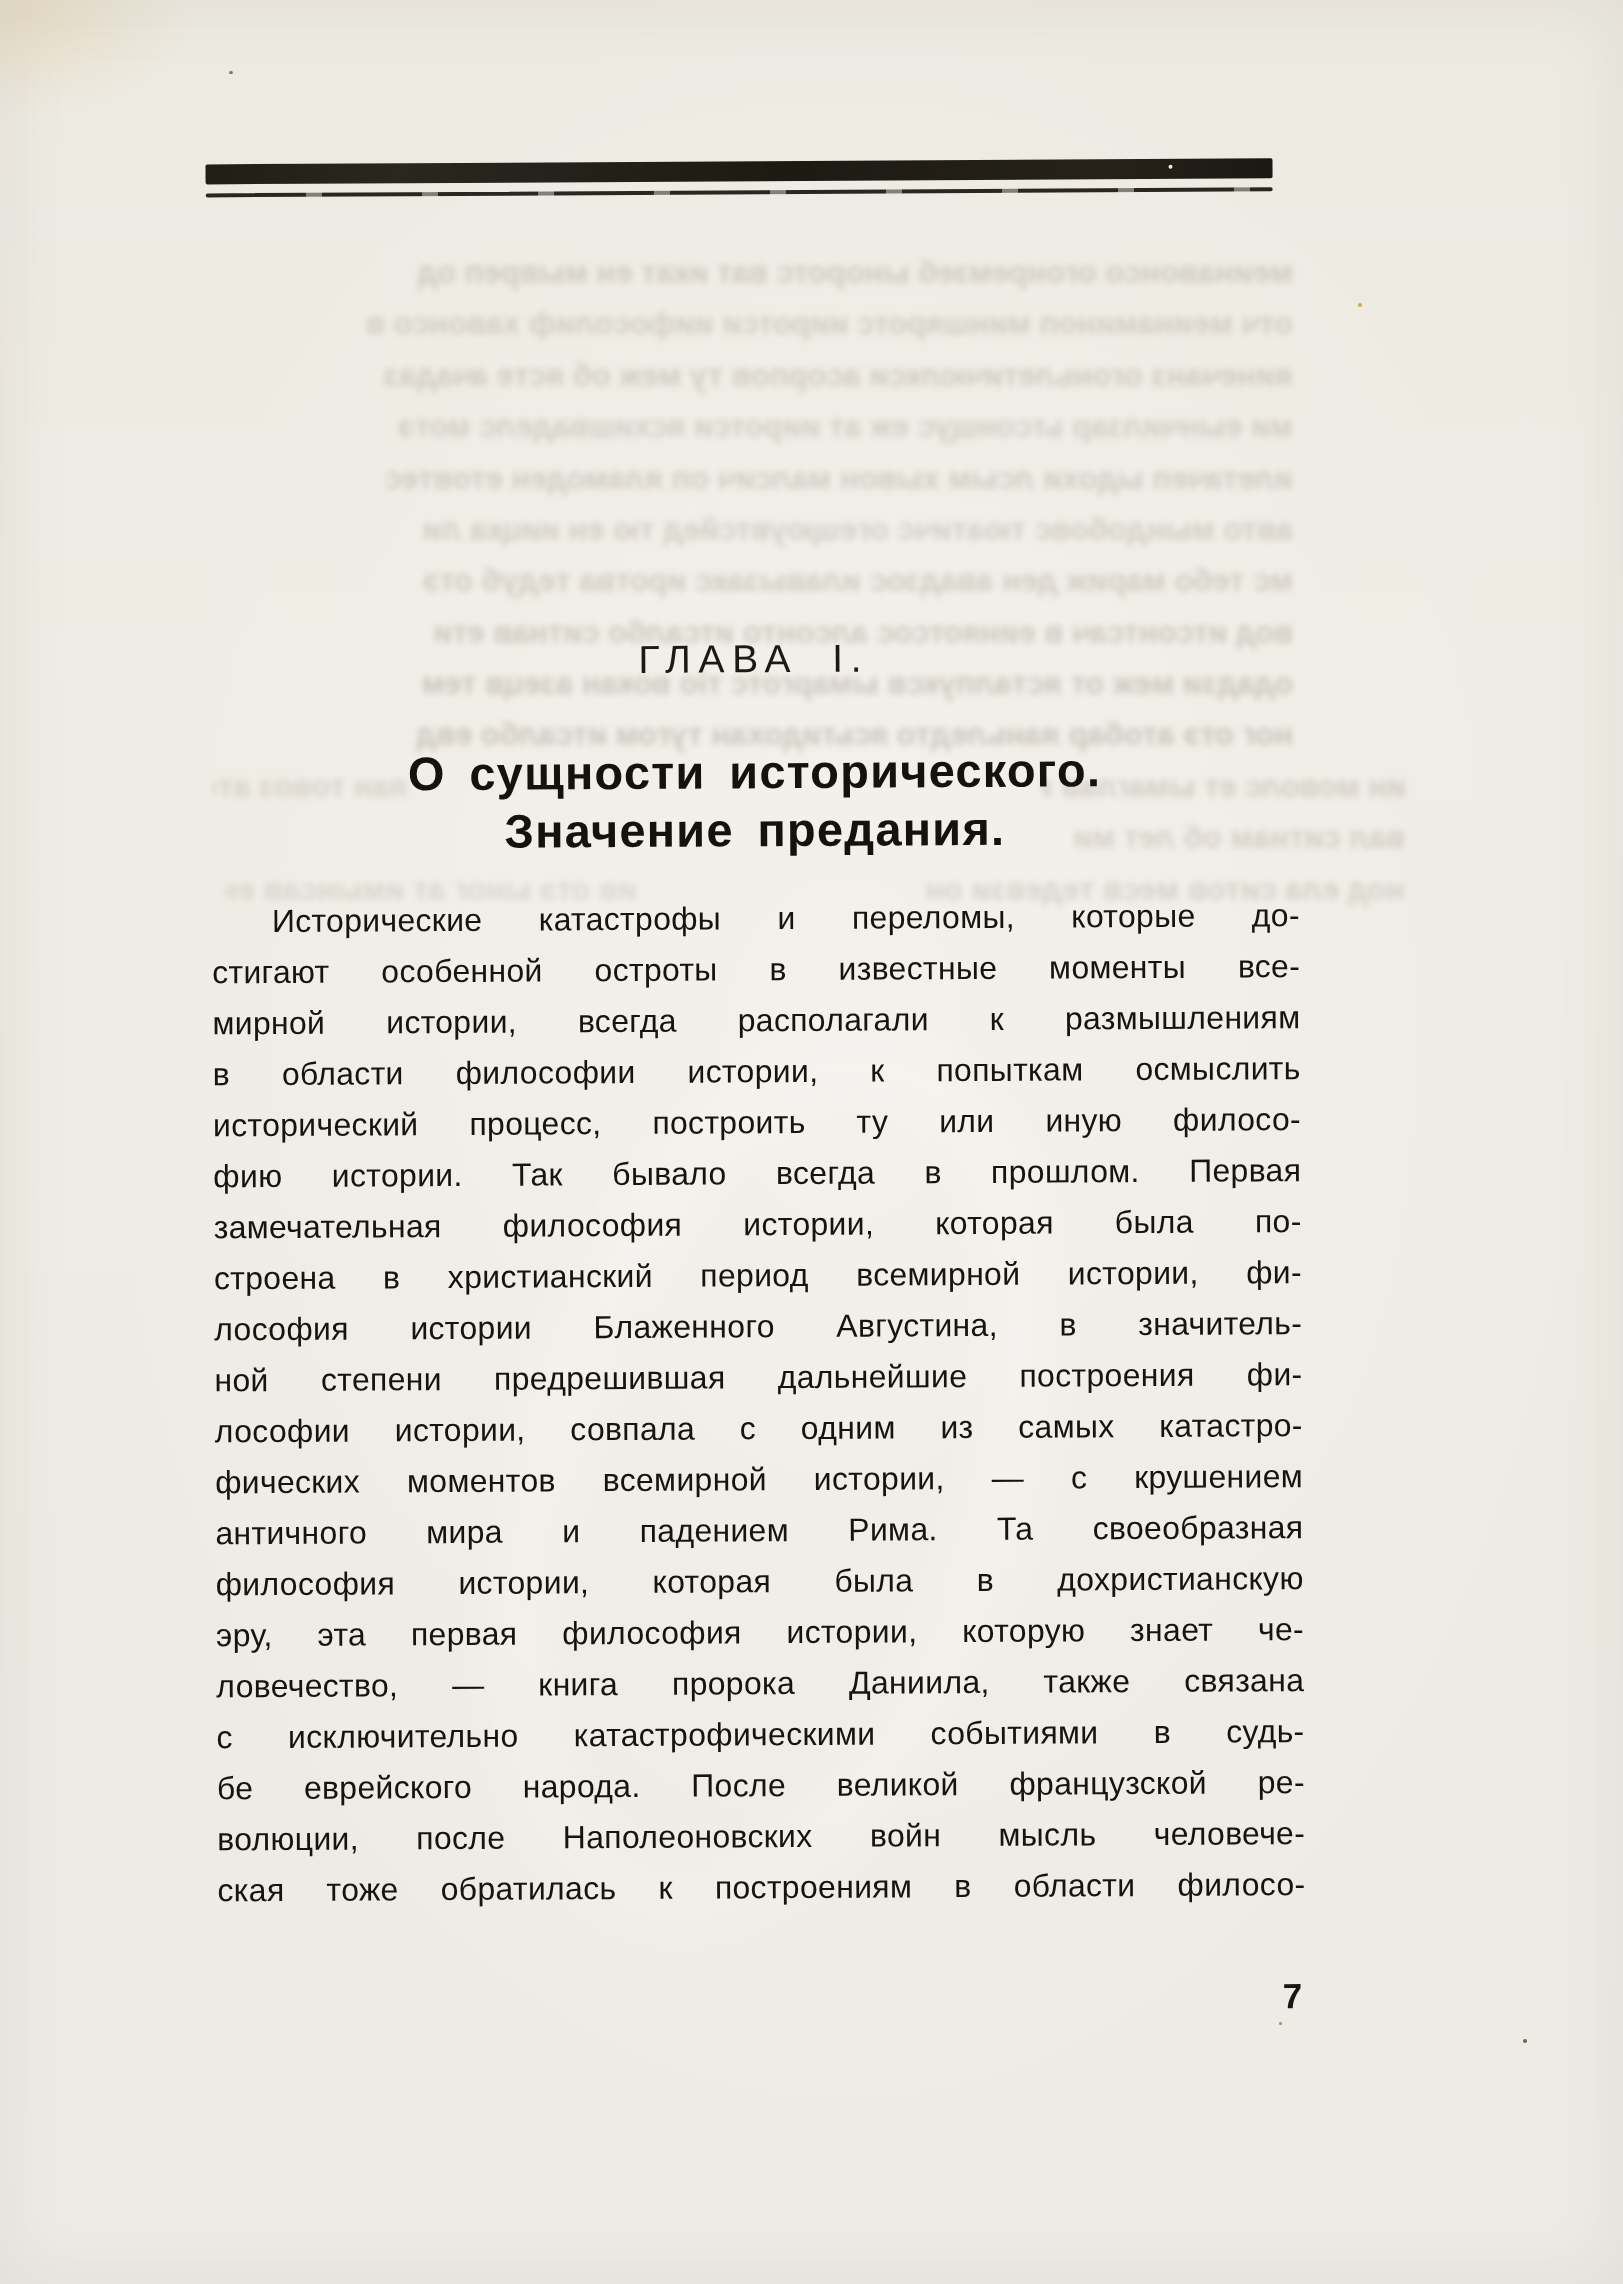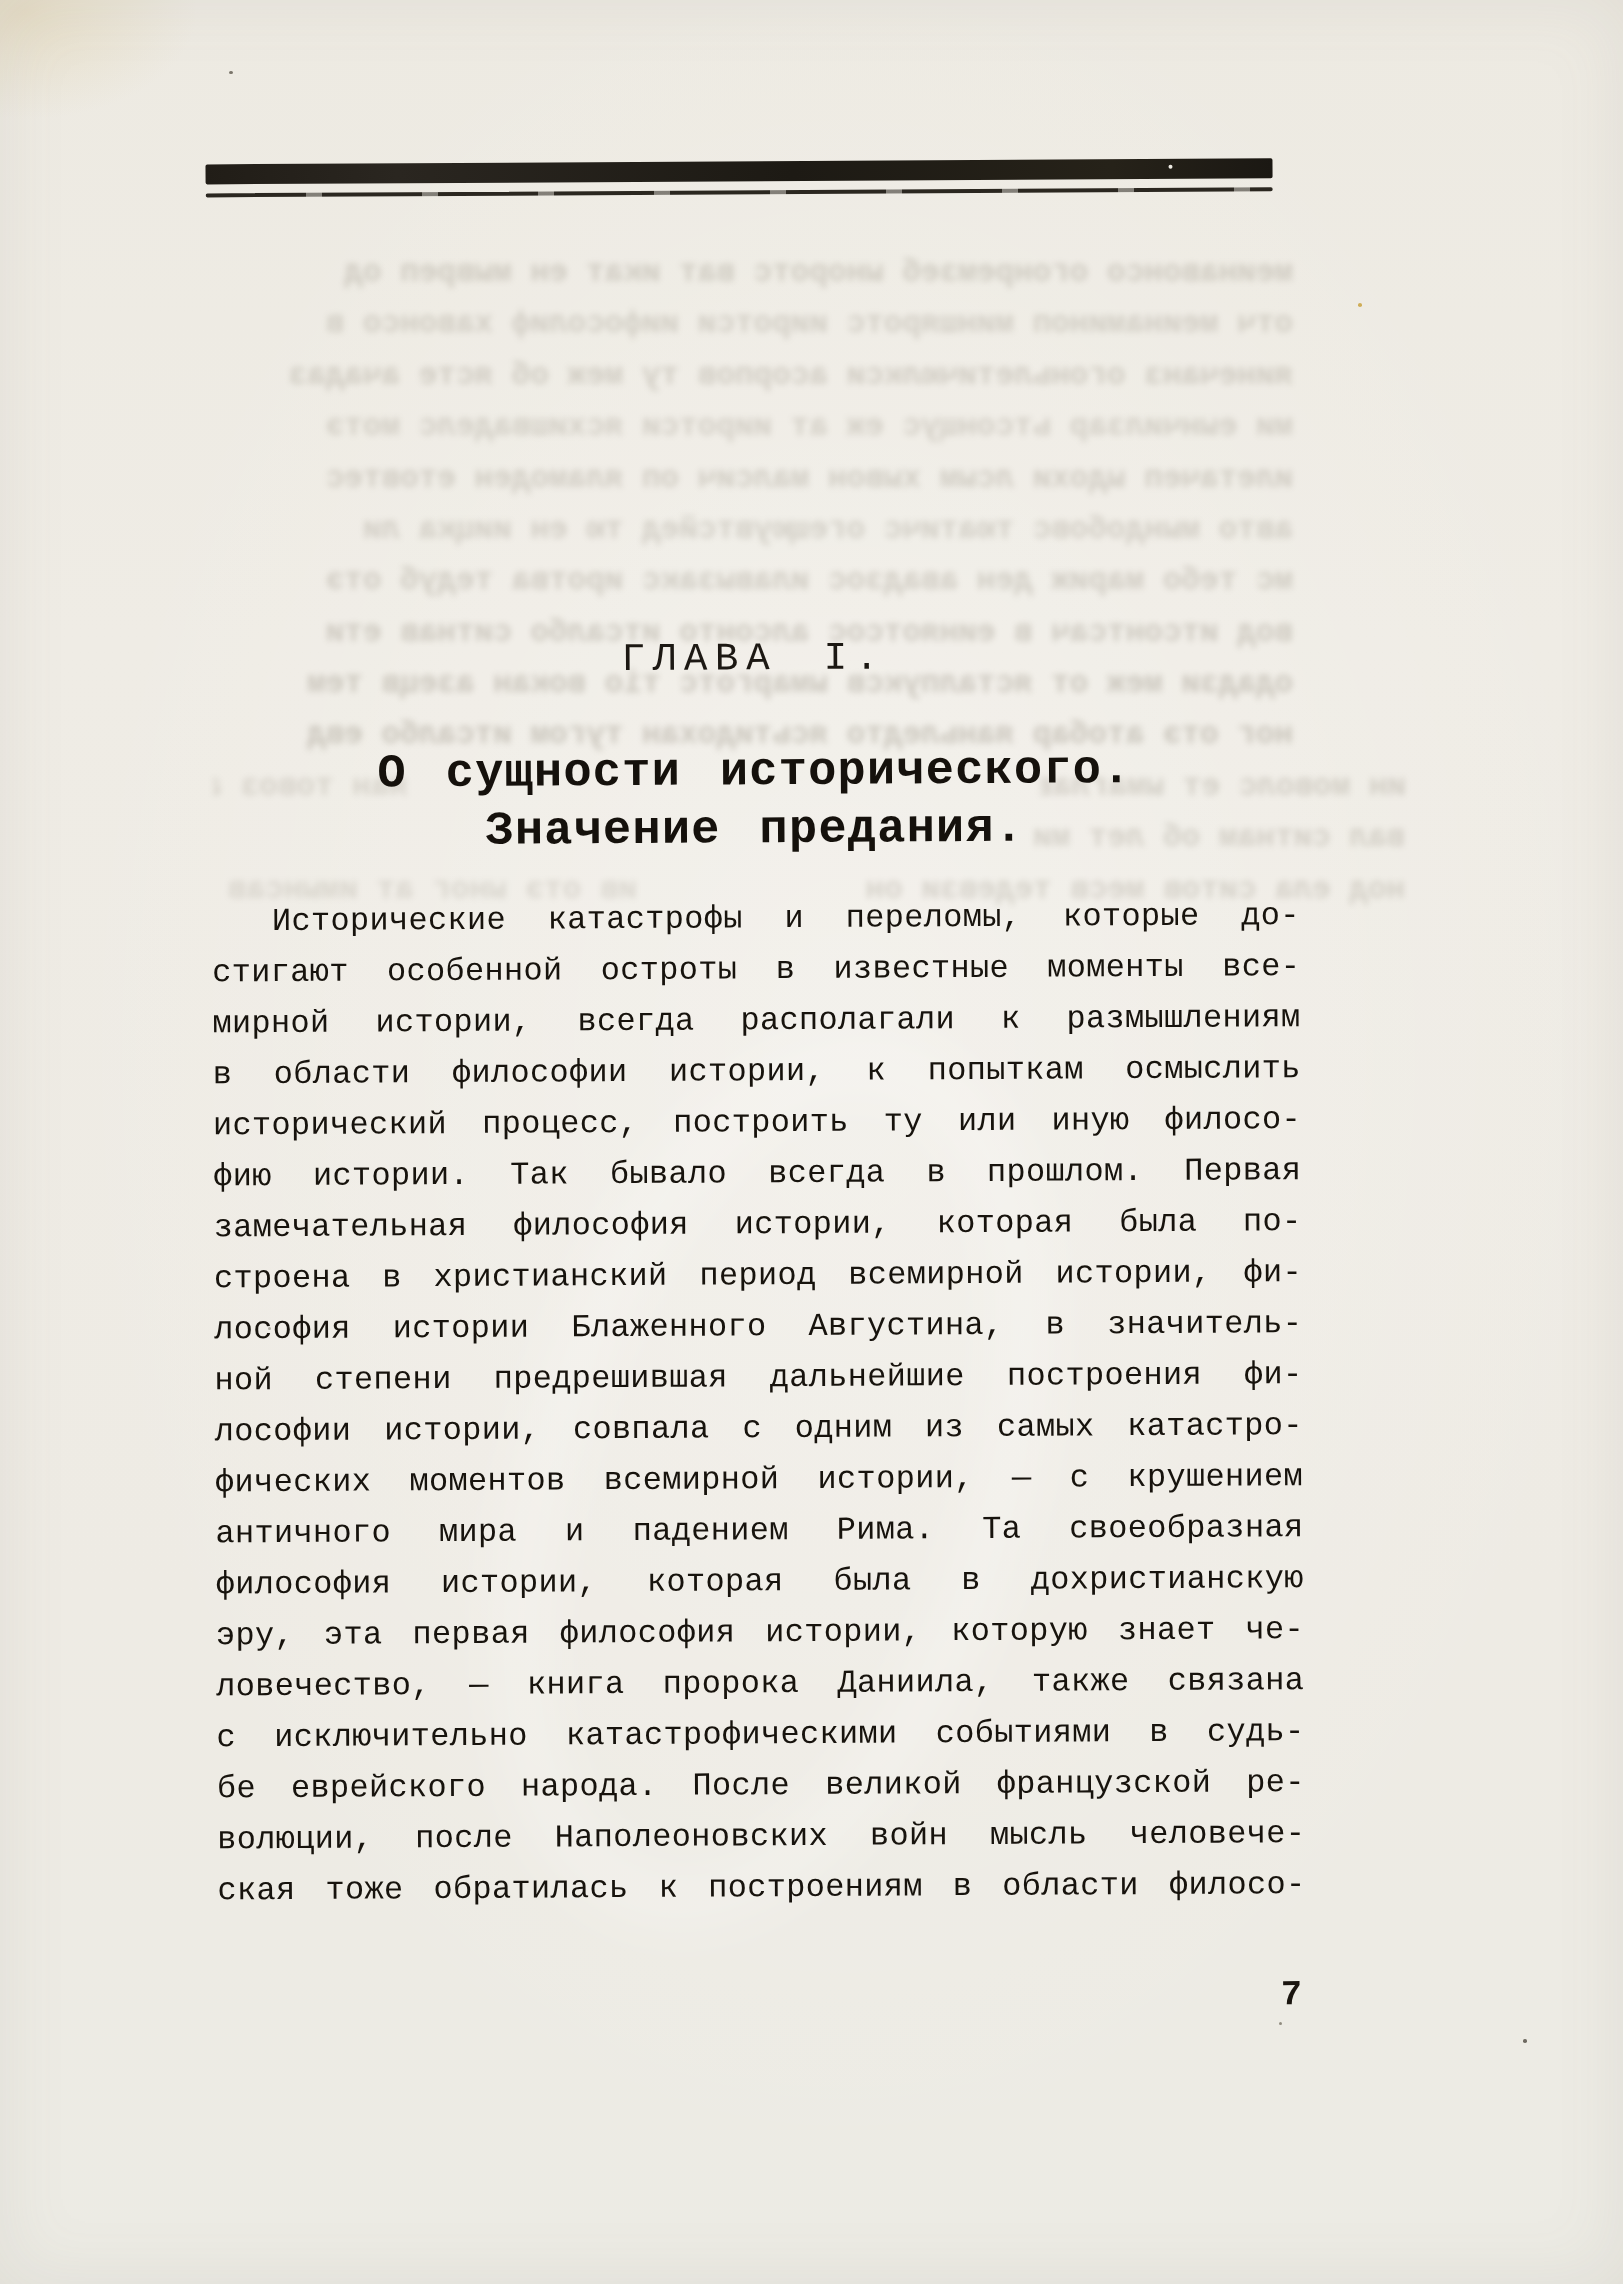--- a/index.html
+++ b/index.html
@@ -7,21 +7,21 @@
     position:relative;
     width:1623px;height:2284px;
     margin:0 auto;
     background-color:#efece5;
     background-image:
       radial-gradient(ellipse 248px 154px at 23.6px 11.8px, rgba(216,198,150,0.35), rgba(216,198,150,0) 70%),
       radial-gradient(ellipse 1063px 1536px at 52% 46%, rgba(255,255,255,0.28), rgba(255,255,255,0) 75%),
       linear-gradient(180deg,#edeae2 0%,#efece5 28%,#eeebe4 70%,#ecebe4 100%);
     overflow:hidden;
     box-shadow:inset 0 0 71px rgba(120,112,95,0.10);
-    font-family:Liberation Mono, monospace;
+    font-family:Liberation Sans, sans-serif;
     color:#17130e;
   }
   .tilt{position:absolute;inset:0;transform:rotate(-0.33deg);transform-origin:797px 1122px;}
 
   
   .rule-thick{
     position:absolute;left:211px;top:161px;width:1067px;height:20px;
     background:linear-gradient(90deg,#211d17 0%,#2a2620 18%,#1d1a14 55%,#262219 85%,#1b1813 100%);
     border-radius:1.8px;
   }

